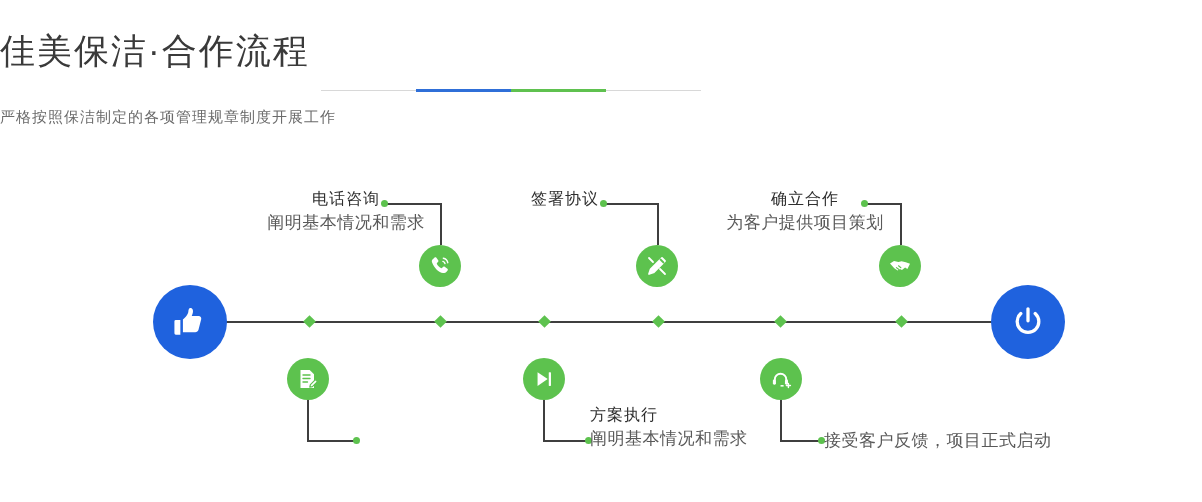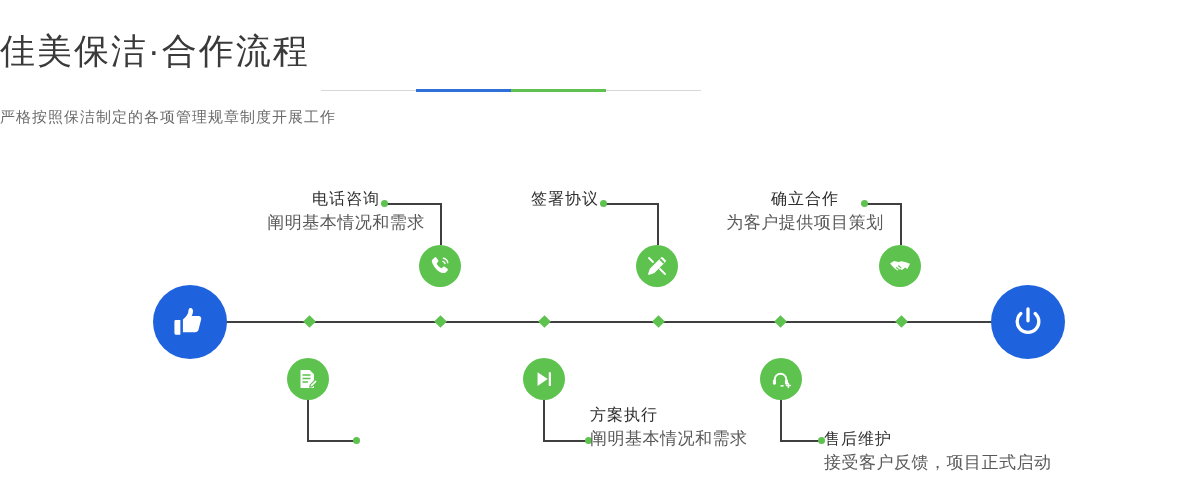--- a/index.html
+++ b/index.html
@@ -298,18 +298,17 @@
         <svg width="23" height="23" viewBox="0 0 24 24" fill="#ffffff" aria-hidden="true">
           <path d="M4 12a7 7 0 0 1 14 0v1h-2v-1a5 5 0 0 0-10 0v1H4z"></path>
           <rect x="3" y="12" width="3.2" height="5.4" rx="1.4"></rect>
           <rect x="15.6" y="12" width="3.2" height="5.4" rx="1.4"></rect>
           <path d="M11 17.8h3.2v1.6H11z"></path>
           <path d="M19.2 16.2v4.2M17.1 18.3h4.2" stroke="#ffffff" stroke-width="1.5" stroke-linecap="round"></path>
         </svg>
       </span>
     </div>
     <div class="lbl below" style="left:824px; top:428px;">
-      <div class="t">售后维护</div>
       <div class="d">接受客户反馈，项目正式启动</div>
     </div>
 
   </div>
 </div>
 
 </body></html>

